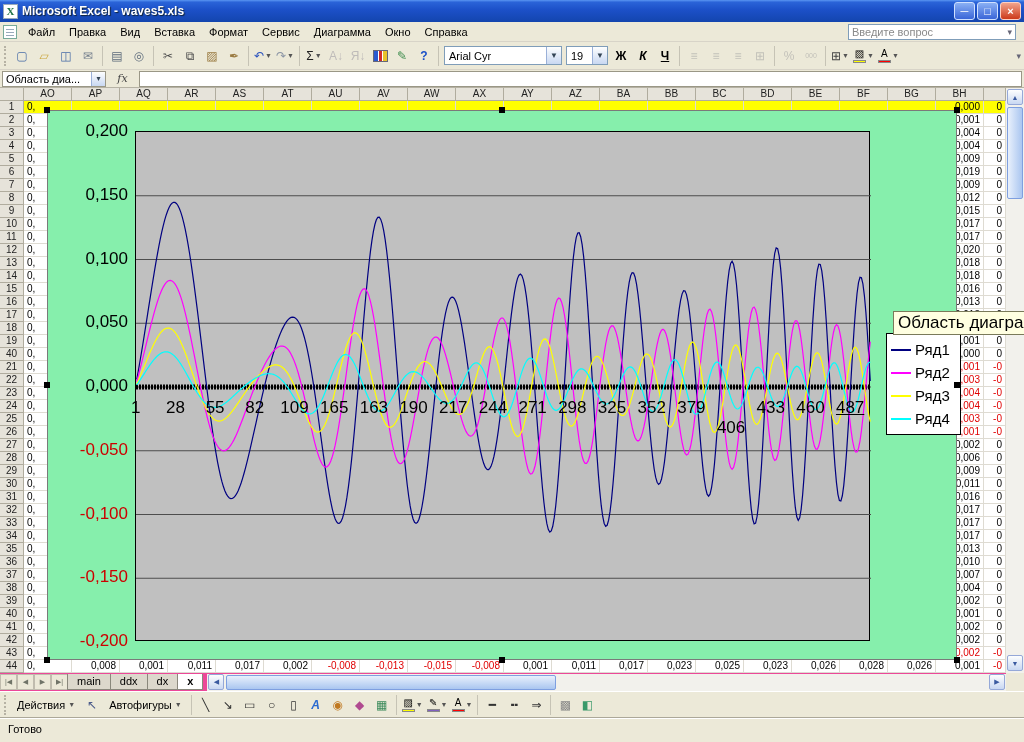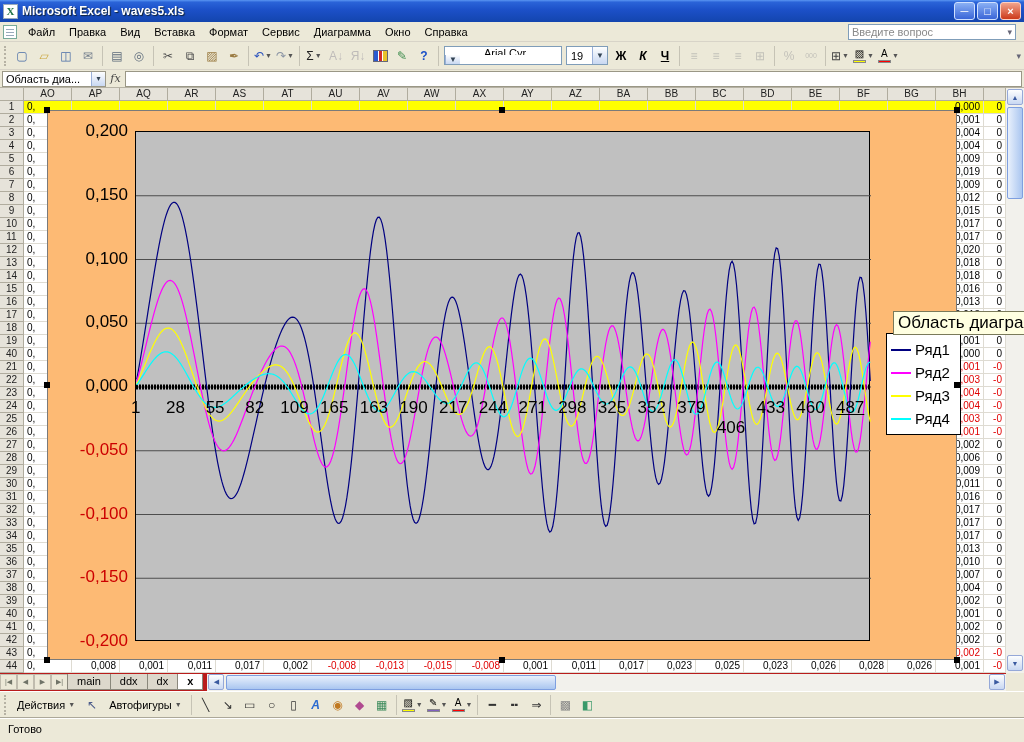--- a/index.html
+++ b/index.html
@@ -53,21 +53,21 @@
   .b { font-weight:bold; } .i { font-style:italic; } .u { text-decoration:underline; }
   .tb-more { margin-left:auto; margin-right:3px; color:#667; font-size:9px; }
 
   
   .formulabar { position:absolute; top:70px; left:0; width:1024px; height:18px; background:#ece9d8;
     display:flex; align-items:center; padding:0 2px; border-bottom:1px solid #b6b2a4; }
   .namebox { width:104px; height:16px; background:#fff; border:1px solid #9a9786; display:flex; align-items:center; }
   .namebox .nbtext { flex:1; padding-left:3px; white-space:nowrap; overflow:hidden; }
   .namebox .nbarrow { width:14px; align-self:stretch; background:linear-gradient(180deg,#fdfefe,#c9d8f2);
     border-left:1px solid #9ab0d8; display:flex; align-items:center; justify-content:center; font-size:8px; color:#345; }
-  .fx { width:19px; text-align:center; font-family:"DejaVu Serif",serif; font-style:italic; color:#444; }
+  .fx { width:33px; text-align:center; font-family:"DejaVu Serif",serif; font-style:italic; color:#444; }
   .ffield { flex:1; height:16px; background:#fff; border:1px solid #9a9786; }
 
   
   .sheet { position:absolute; top:88px; left:0; width:1006px; height:585px; background:#fff; overflow:hidden; }
   .colheads { position:absolute; top:0; left:0; height:13px; display:flex; }
   .hcell { height:13px; background:#e6e3da; border-right:1px solid #b0ac9e; border-bottom:1px solid #b0ac9e;
     text-align:center; font-size:10px; line-height:12px; color:#222; }
   .corner { width:24px; }
   .colhead { width:48px; }
   .colhead.partial { width:22px; }
@@ -83,35 +83,35 @@
   .cell.y1 { background:#ffff00; }
   .cell.bi { width:22px; }
 
   
   .vscroll { position:absolute; top:88px; left:1006px; width:18px; height:585px; background:#f2f1ec; }
   .sbtn { position:absolute; width:16px; height:16px; left:1px; border:1px solid #95a8d8; border-radius:2px;
     background:linear-gradient(180deg,#fdfefe,#c9d8f2); color:#3a5aa0; font-size:7px;
     display:flex; align-items:center; justify-content:center; }
   .vthumb { position:absolute; left:1px; top:19px; width:16px; height:92px; border:1px solid #7e9fe0;
     border-radius:2px; background:linear-gradient(90deg,#e8f0fc,#aac6f0); }
-  .tabbar { position:absolute; top:673px; left:0; width:1006px; height:18px; background:#b91c1c;
+  .tabbar { position:absolute; top:673px; left:0; width:1006px; height:18px; background:#ec4899;
     display:flex; align-items:center; }
   .tnav { width:17px; height:16px; background:#ece9d8; border:1px solid #c0bcae; color:#707468;
     font-size:7px; display:flex; align-items:center; justify-content:center; }
   .tab { height:16px; padding:1px 9px; background:#dcd8cc; border:1px solid #8a887c; border-top:none;
     margin-left:-1px; font-size:11px; line-height:13px; }
   .tab.active { background:#fff; font-weight:bold; }
   .hscroll { flex:1; height:17px; background:#f2f1ec; margin-left:4px; position:relative; }
   .hbtn { top:0; }
   .hthumb { position:absolute; left:19px; top:1px; height:15px; width:330px; border:1px solid #7e9fe0;
     border-radius:2px; background:linear-gradient(180deg,#e8f0fc,#aac6f0); }
   .scorner { position:absolute; top:673px; left:1006px; width:18px; height:18px; background:#ece9d8; }
 
   
-  .chart { position:absolute; left:47px; top:110px; width:910px; height:550px; background:#fdba74;
+  .chart { position:absolute; left:47px; top:110px; width:910px; height:550px; background:#86efac;
     border:1px solid #7a7a7a; z-index:5; }
   .plot { position:absolute; left:87px; top:20px; width:735px; height:510px; background:#c0c0c0;
     border:1px solid #000; }
   .plot svg { position:absolute; left:0; top:0; }
   .ylab { position:absolute; left:0; width:80px; text-align:right; font-size:17px; color:#000; z-index:6; }
   .ylab.neg { color:#cc0000; }
   .xlab { position:absolute; top:287px; transform:translateX(-50%); font-size:17px; color:#000; z-index:6; }
   .legend { position:absolute; left:838px; top:222px; width:75px; background:#fff; border:1px solid #000;
     padding:4px 2px; z-index:7; }
   .lg-item { display:flex; align-items:center; height:23px; }
@@ -218,21 +218,21 @@
     <span class="tbtn">
       <span class="cw"></span>
     </span>
     <span class="tbtn">
       <span style="color: rgb(58, 138, 74);">✎</span>
     </span>
     <span class="tbtn">
       <span class="b" style="color: rgb(26, 80, 200);">?</span>
     </span>
     <span class="sep"></span>
-    <span class="combo" style="width: 118px; flex-direction: column;">
+    <span class="combo" style="width: 118px;">
       <span class="cval">Arial Cyr</span>
       <span class="carrow">▼</span>
     </span>
     <span class="combo" style="width: 42px;">
       <span class="cval">19</span>
       <span class="carrow">▼</span>
     </span>
     <span class="tbtn">
       <span class="b" style="color: rgb(0, 0, 0);">Ж</span>
     </span>

